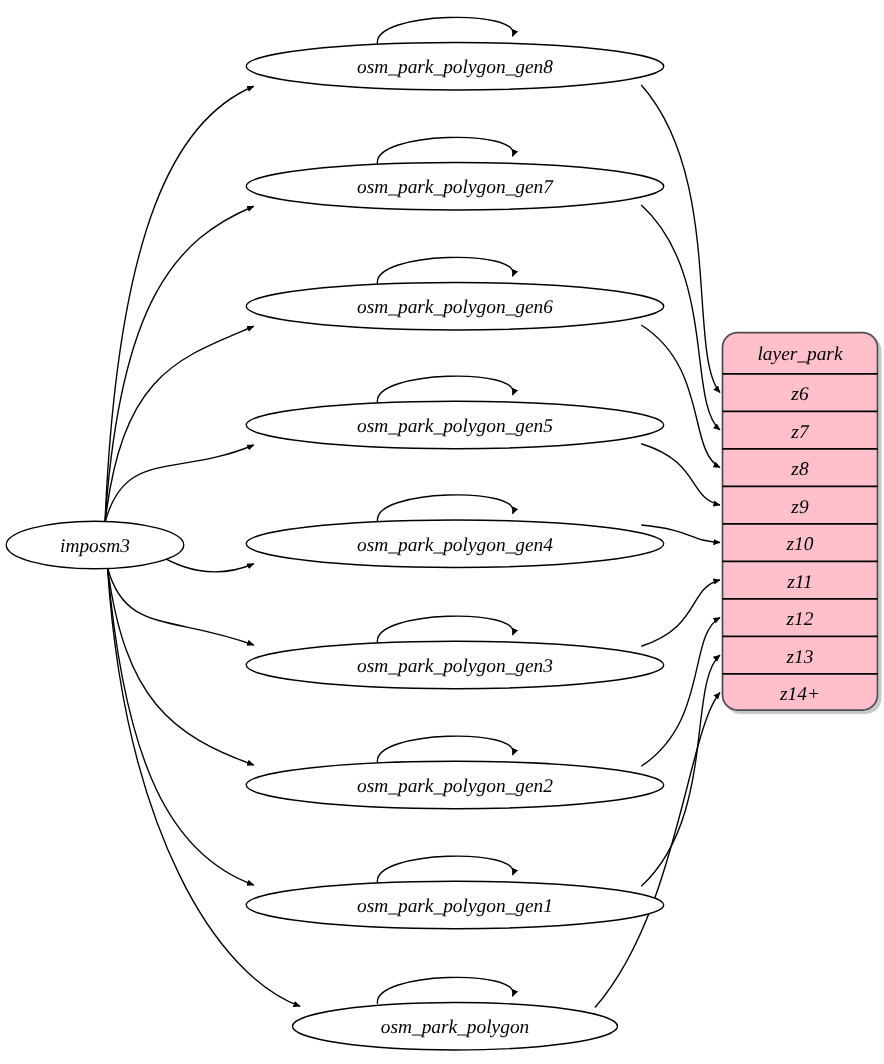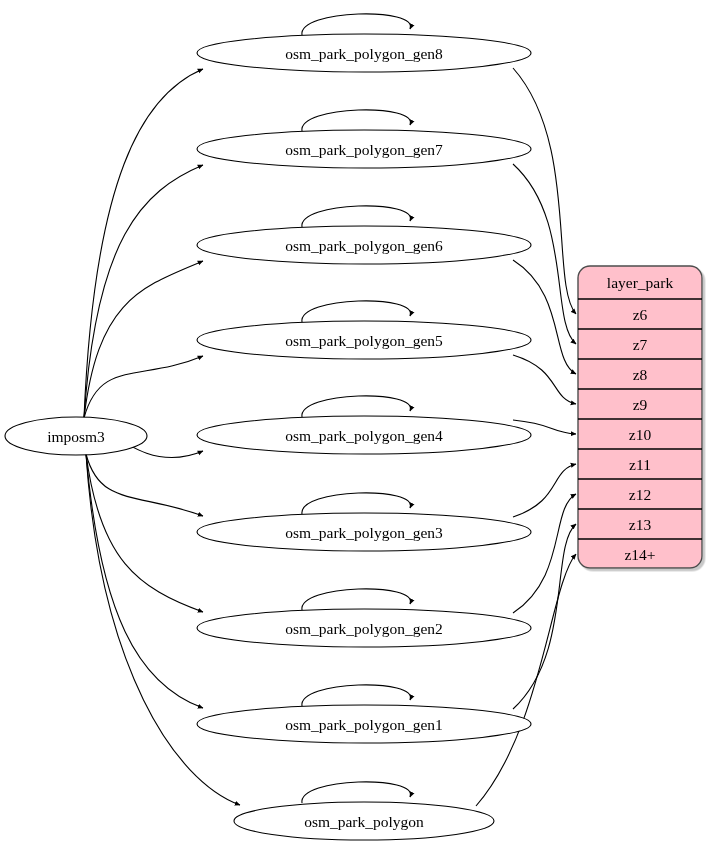--- a/index.html
+++ b/index.html
@@ -1,18 +1,18 @@
 <!DOCTYPE html>
 <html><head>
 <meta charset="utf-8">
 <style>
   html,body{margin:0;padding:0;background:#ffffff;}
   body{width:707px;height:851px;overflow:hidden;
        font-family:"Liberation Serif","DejaVu Serif",serif;}
-  #stage{position:relative;width:707px;height:851px;}
+  #stage{position:relative;width:707px;height:851px;font-style:italic;}
   svg{position:absolute;top:0;left:0;width:707px;height:851px;}
   .nodelabel{font-family:"Liberation Serif","DejaVu Serif",serif;font-size:15.5px;fill:#000;}
   .tablelabel{font-family:"Liberation Serif","DejaVu Serif",serif;font-size:15.5px;fill:#000;}
 </style>
 </head>
 <body>
 
 <div id="stage">
   <svg id="graph" viewBox="0 0 707 851">
     <defs>

